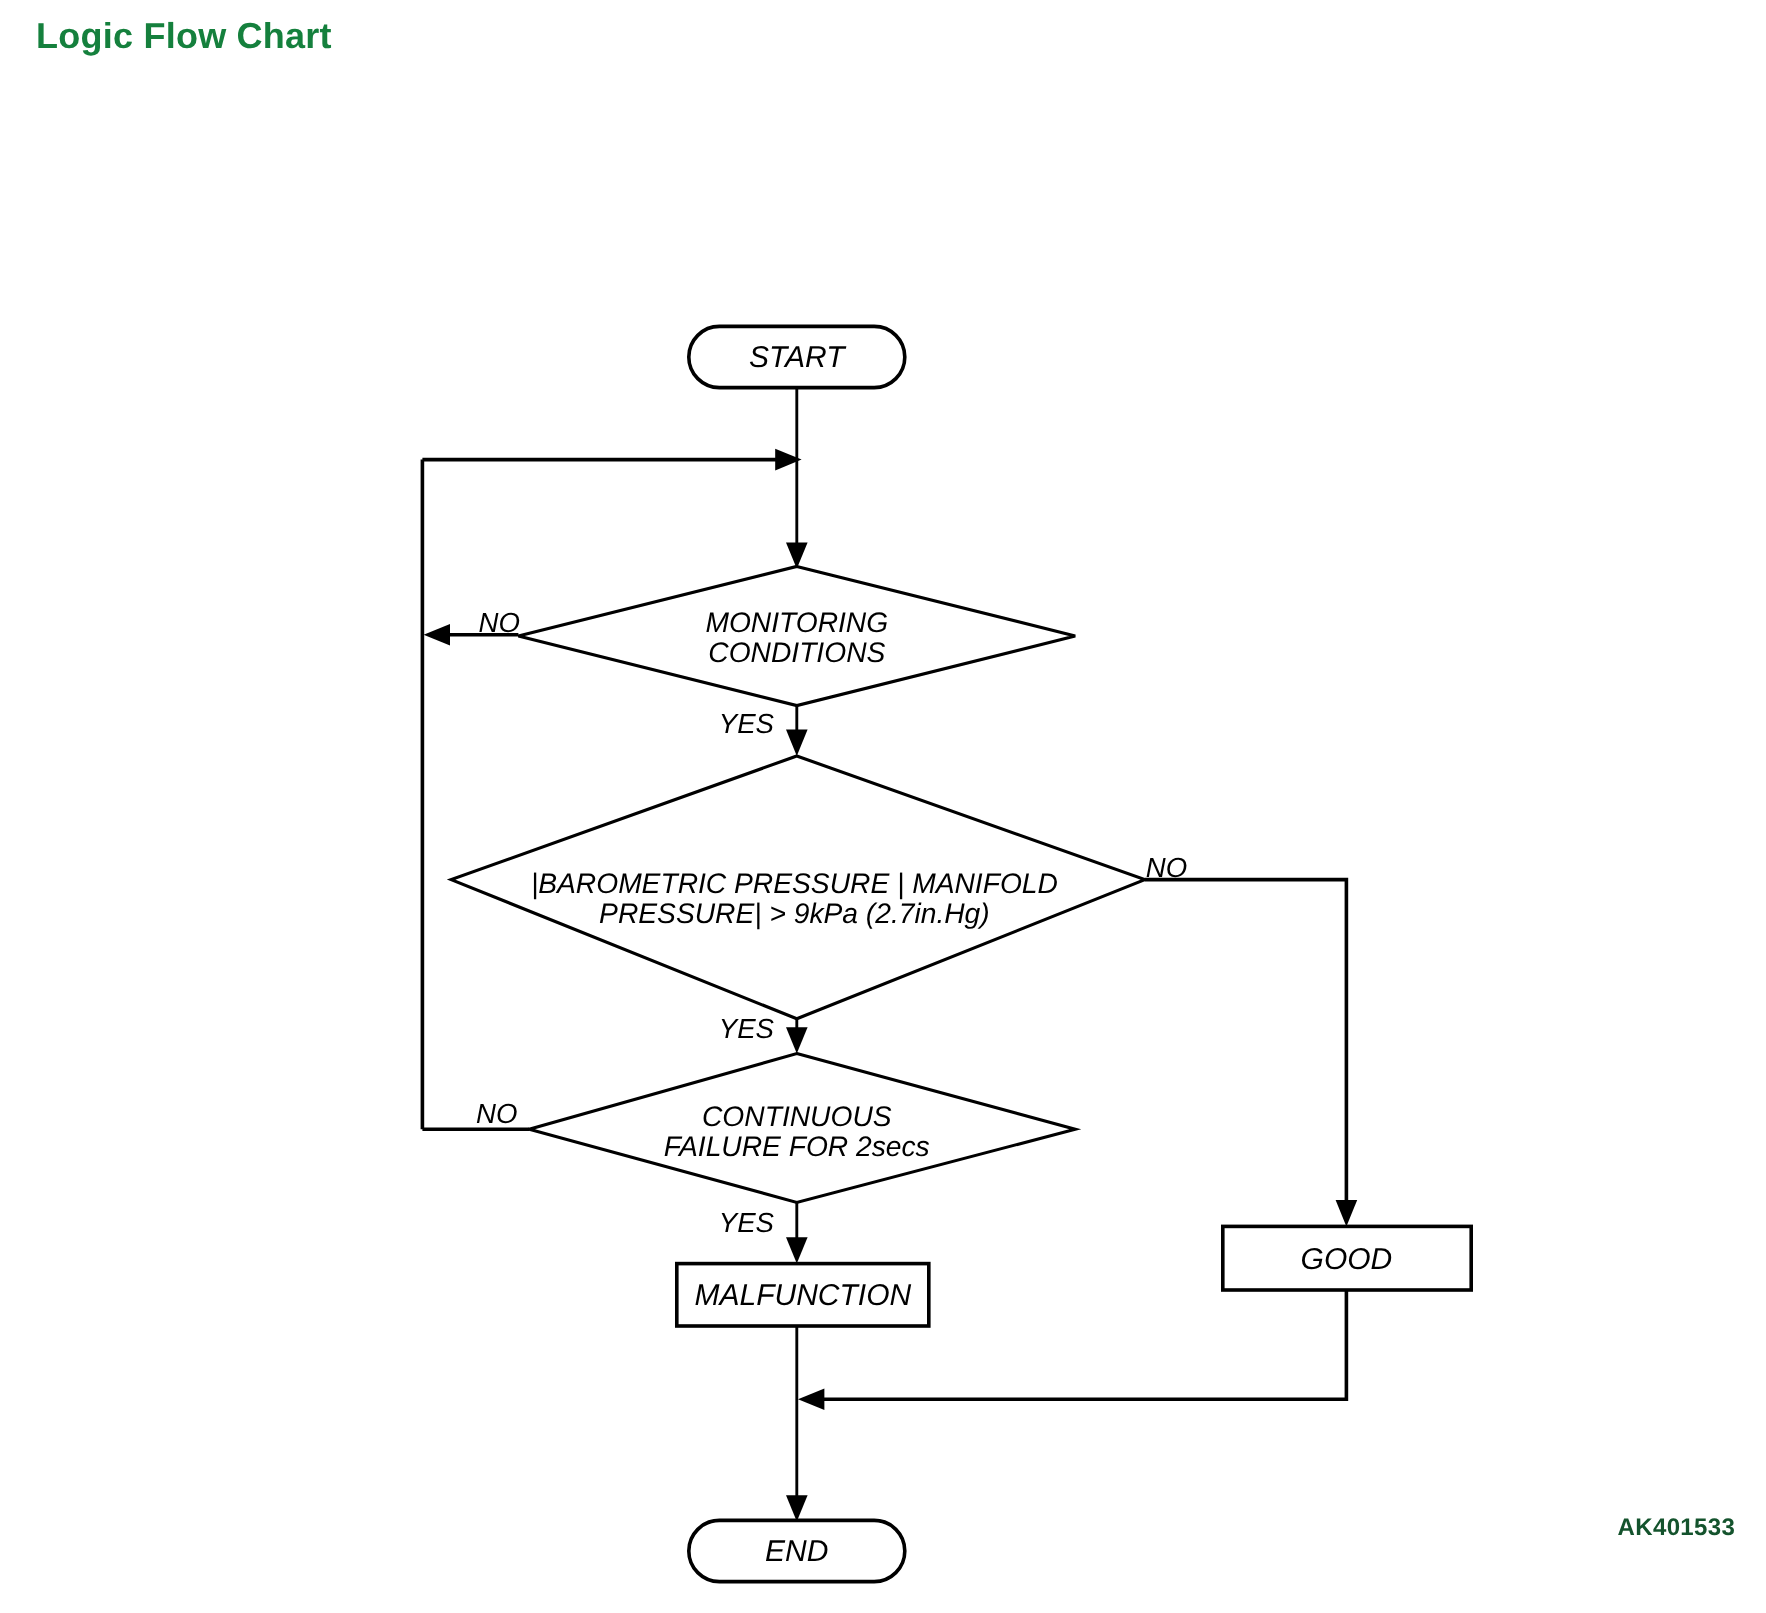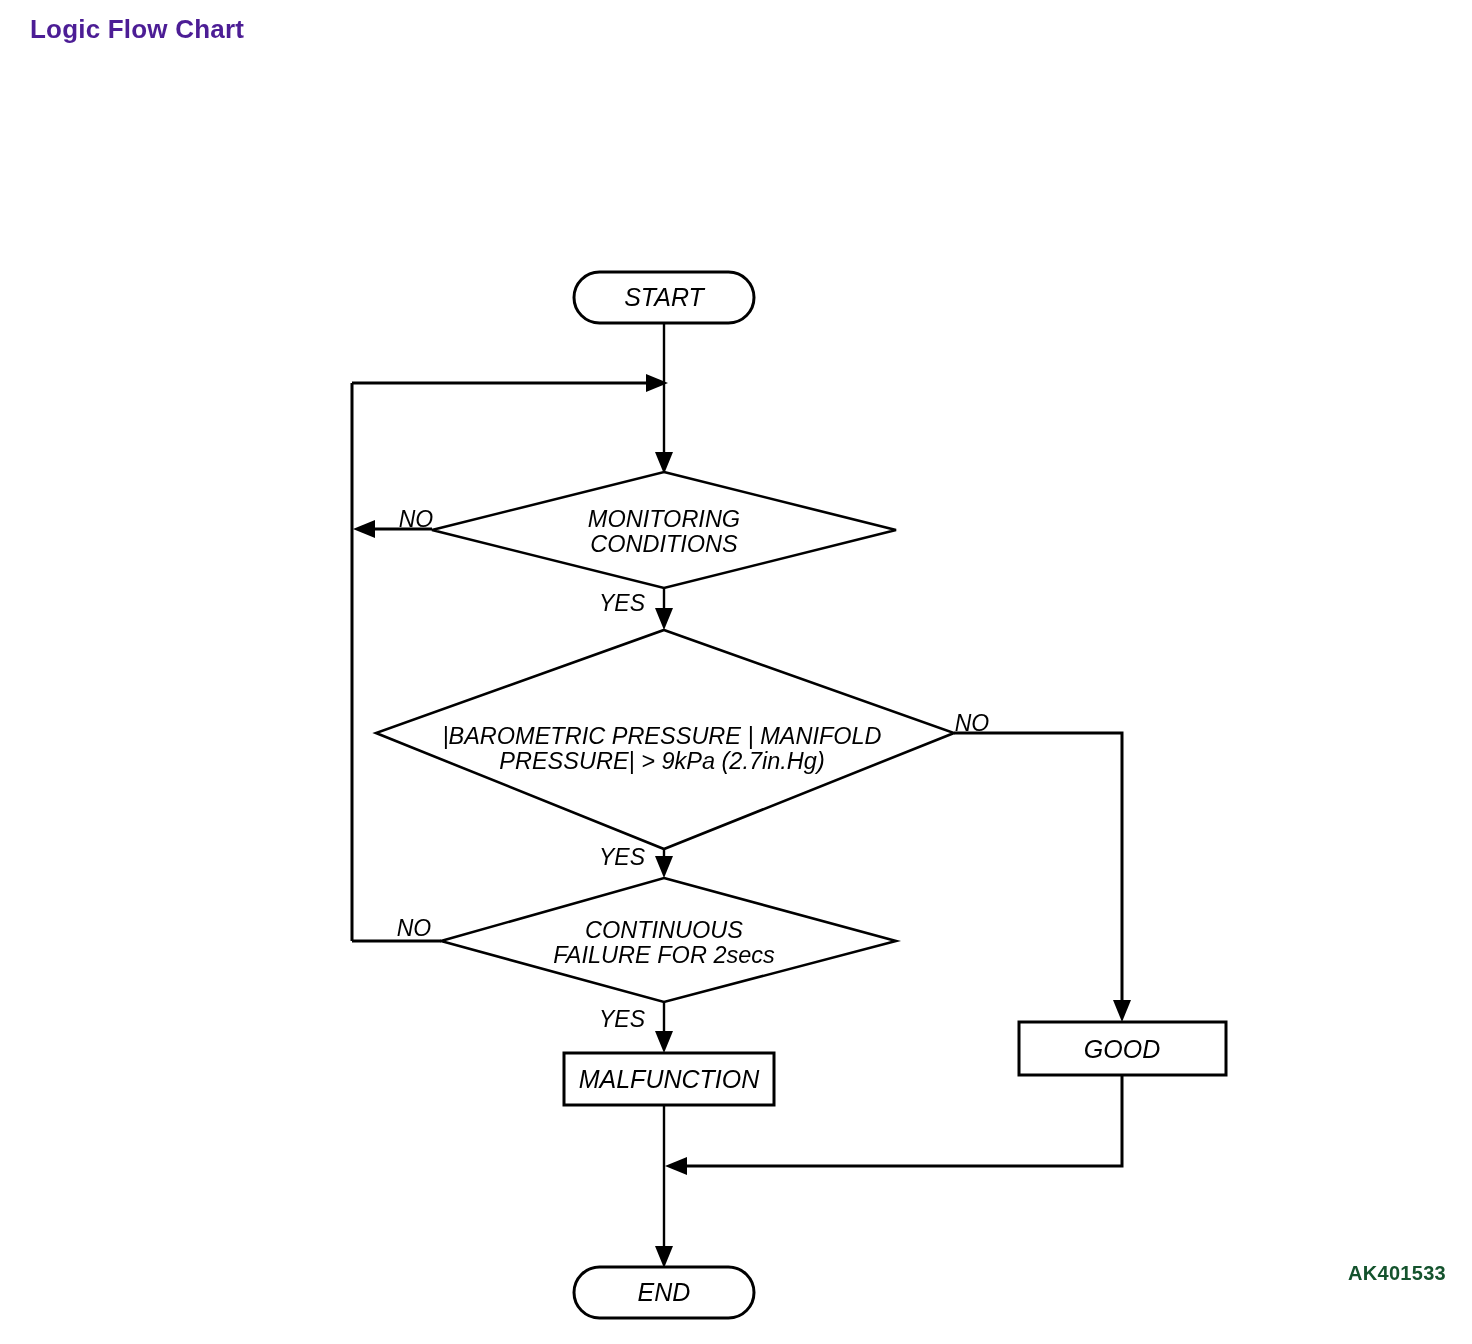--- a/index.html
+++ b/index.html
@@ -11,23 +11,23 @@
     width: 1472px;
     height: 1344px;
     position: relative;
     font-family: "Liberation Sans", sans-serif;
     overflow: hidden;
   }
   #page-title {
     position: absolute;
     left: 30px;
     top: 14px;
-    font-size: 26px;
+    font-size: 30px;
     font-weight: bold;
-    color: #4c1d95;
+    color: #15803d;
     letter-spacing: 0.2px;
   }
   #diagram-wrap {
     position: absolute;
     left: 4px;
     top: 0;
     width: 1472px;
     height: 1344px;
     font-style: italic;
   }

